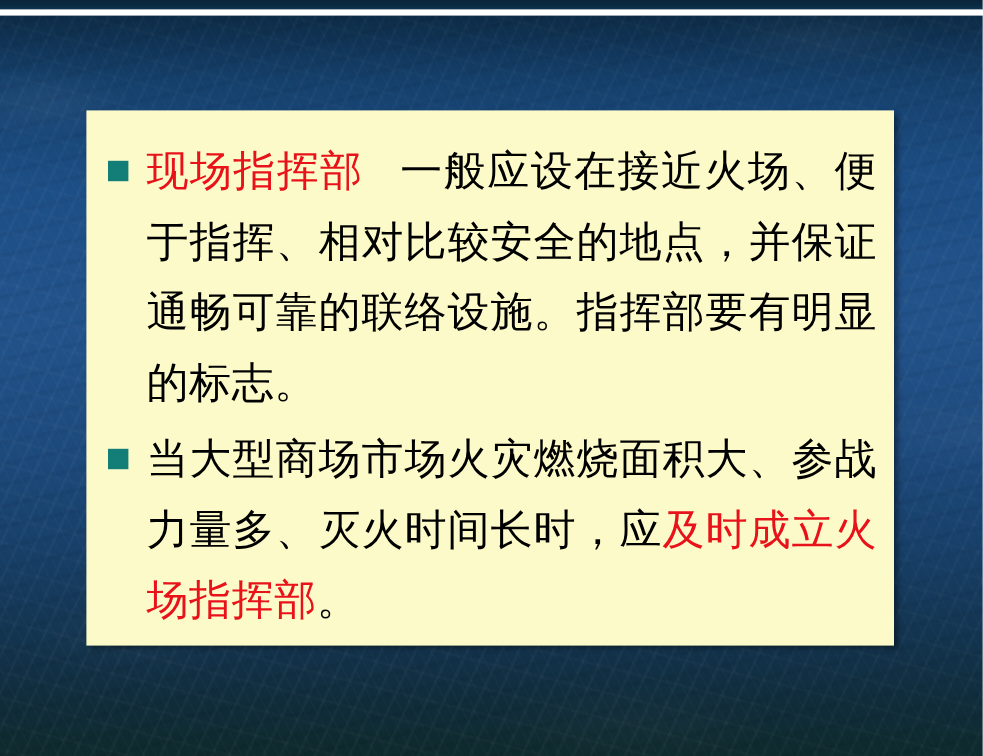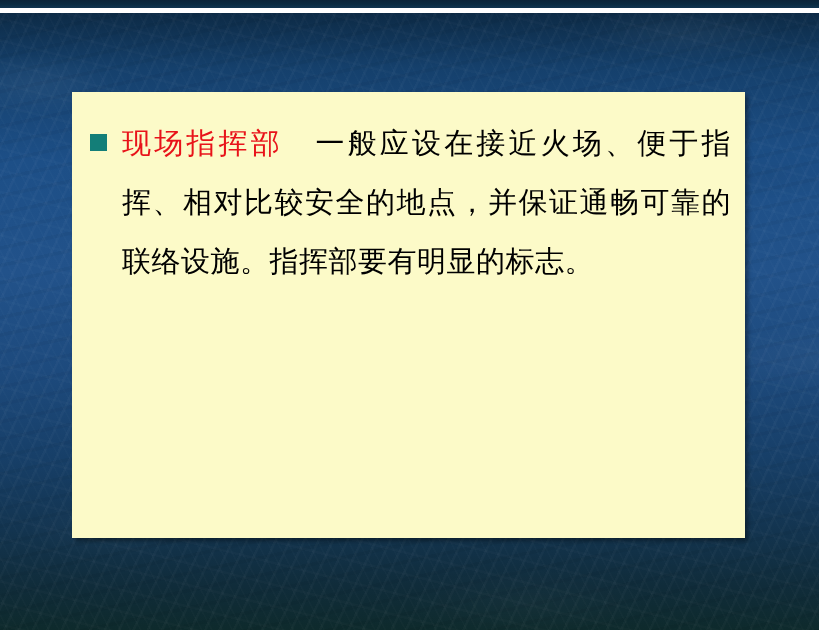--- a/index.html
+++ b/index.html
@@ -131,21 +131,21 @@
   #bullet-list {
     margin: 0;
     padding: 0;
     list-style: none;
   }
   .bullet-item {
     position: relative;
     padding-left: 42px;
     margin: 0 0 4px 0;
     font-family: "DejaVu Sans", "Liberation Sans", sans-serif;
-    font-size: 29px;
+    font-size: 35px;
     line-height: 59px;
     color: #000000;
     letter-spacing: 0.5px;
     text-align: justify;
     text-justify: inter-ideograph;
   }
   .bullet-marker {
     position: absolute;
     left: 10px;
     top: 20px;
@@ -181,17 +181,23 @@
     <div id="content-panel">
       <ul id="bullet-list">
 
         <li class="bullet-item">
           <span class="bullet-marker"></span>
           <span class="bullet-text">
             <span class="red">现场指挥部</span><span class="gap"></span><span>一般应设在接近火场、便于指挥、相对比较安全的地点，并保证通畅可靠的联络设施。指挥部要有明显的标志。</span>
           </span>
         </li>
 
+        <li class="bullet-item">
+          <span class="bullet-marker"></span>
+          <span class="bullet-text">
+            <span>当大型商场市场火灾燃烧面积大、参战力量多、灭火时间长时，应</span><span class="red">及时成立火场指挥部</span><span>。</span>
+          </span>
+        </li>
 
       </ul>
     </div>
   </div>
 </div>
 
 </body></html>

